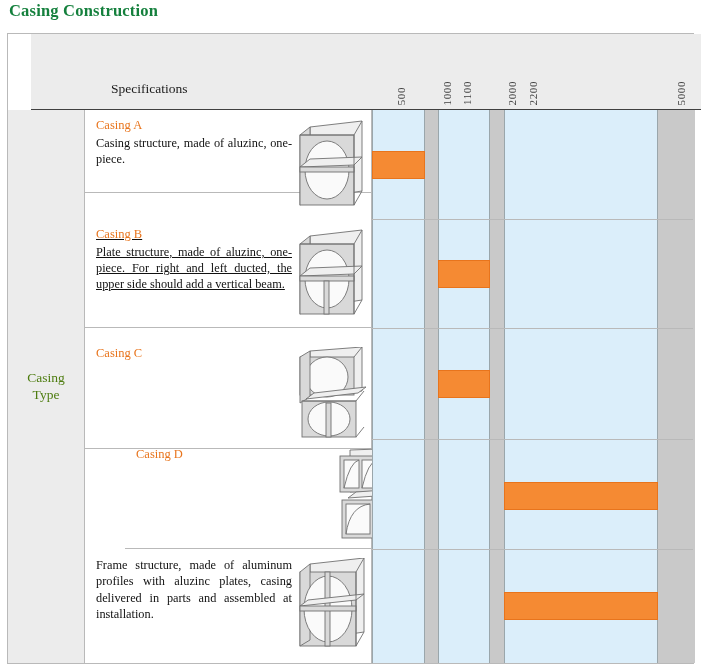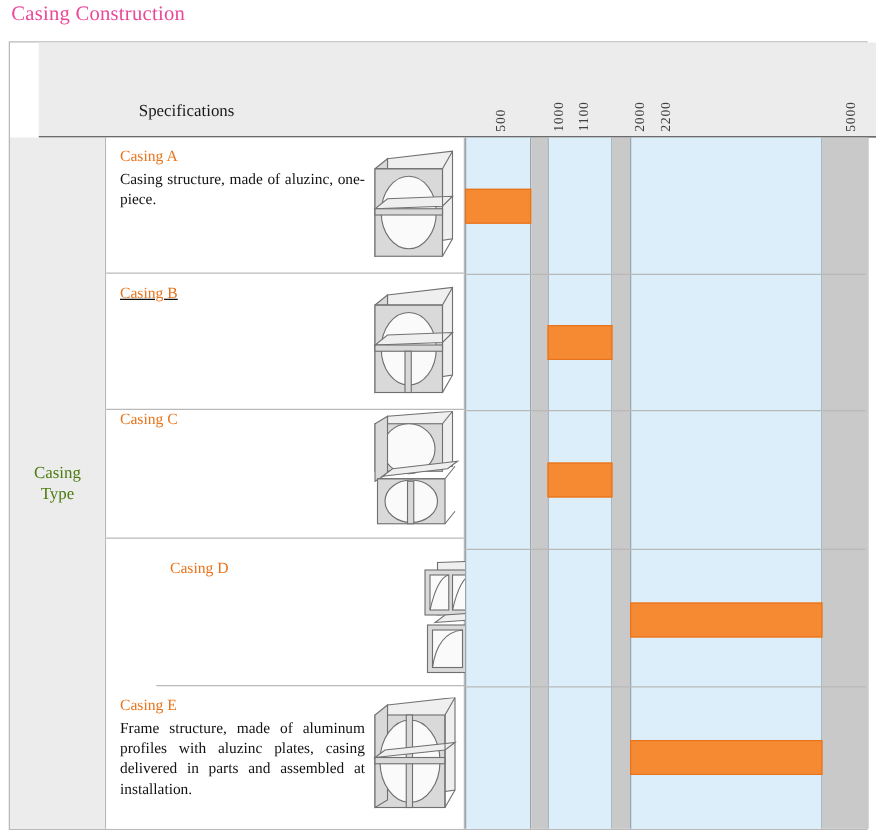--- a/index.html
+++ b/index.html
@@ -16,23 +16,23 @@
     overflow: hidden;
     position: relative;
   }
 
   
   #page-title {
     position: absolute;
     left: 9px;
     top: 1px;
     font-family: "Liberation Serif", serif;
-    font-weight: normal;
+    font-weight: bold;
     font-size: 16.5px;
-    color: #ec4899;
+    color: #15803d;
     letter-spacing: 0.2px;
     white-space: nowrap;
   }
 
   
   #matrix-table {
     position: absolute;
     left: 7px;
     top: 33px;
     width: 687px;
@@ -226,57 +226,58 @@
   </div>
 
   <div id="body-grid">
 
     <div id="type-column">
       <div id="type-column-label">Casing
 Type</div>
     </div>
 
     <div id="desc-column">
-        <div class="desc-cell" style="top: 0px; height: 109px;">
+        <div class="desc-cell" style="top: 0px; height: 83px;">
           <div class="desc-text-wrap">
             <div class="casing-name">Casing A</div>
             <div class="casing-desc">Casing structure, made of aluzinc, one-piece.</div>
           </div>
           <div class="casing-figure"><svg width="80" height="98" viewBox="0 0 80 98" xmlns="http://www.w3.org/2000/svg">
               <polygon points="14,8 66,2 66,72 14,80" fill="#efefef" stroke="#707070" stroke-width="0.9"></polygon>
               <polygon points="4,16 14,8 14,80 4,86" fill="#d9d9d9" stroke="#707070" stroke-width="0.9"></polygon>
               <rect x="4" y="16" width="54" height="70" fill="#d9d9d9" stroke="#707070" stroke-width="0.9"></rect>
               <ellipse cx="31" cy="51" rx="22" ry="29" fill="#fafafa" stroke="#707070" stroke-width="0.9"></ellipse>
               <line x1="4" y1="16" x2="58" y2="16" stroke="#707070" stroke-width="0.9" fill="none"></line>
               <polygon points="4,48 58,46 66,38 14,40" fill="#efefef" stroke="#707070" stroke-width="0.9"></polygon>
               <rect x="4" y="48" width="54" height="5" fill="#d9d9d9" stroke="#707070" stroke-width="0.9"></rect>
               <line x1="58" y1="16" x2="66" y2="2" stroke="#707070" stroke-width="0.9" fill="none"></line>
               <line x1="58" y1="86" x2="66" y2="72" stroke="#707070" stroke-width="0.9" fill="none"></line>
               <line x1="58" y1="16" x2="58" y2="86" stroke="#707070" stroke-width="0.9" fill="none"></line>
             </svg></div>
         </div>
         <div class="desc-cell" style="top: 109px; height: 109px; text-decoration: underline;">
           <div class="desc-text-wrap">
             <div class="casing-name">Casing B</div>
+            <div class="casing-desc">Plate structure, made of aluzinc, one-piece. For right and left ducted, the upper side should add a vertical beam.</div>
           </div>
           <div class="casing-figure"><svg width="80" height="98" viewBox="0 0 80 98" xmlns="http://www.w3.org/2000/svg">
               <polygon points="14,8 66,2 66,72 14,80" fill="#efefef" stroke="#707070" stroke-width="0.9"></polygon>
               <polygon points="4,16 14,8 14,80 4,86" fill="#d9d9d9" stroke="#707070" stroke-width="0.9"></polygon>
               <rect x="4" y="16" width="54" height="70" fill="#d9d9d9" stroke="#707070" stroke-width="0.9"></rect>
               <ellipse cx="31" cy="51" rx="22" ry="29" fill="#fafafa" stroke="#707070" stroke-width="0.9"></ellipse>
               <line x1="4" y1="16" x2="58" y2="16" stroke="#707070" stroke-width="0.9" fill="none"></line>
               <polygon points="4,48 58,46 66,38 14,40" fill="#efefef" stroke="#707070" stroke-width="0.9"></polygon>
               <rect x="4" y="48" width="54" height="5" fill="#d9d9d9" stroke="#707070" stroke-width="0.9"></rect>
               <line x1="58" y1="16" x2="66" y2="2" stroke="#707070" stroke-width="0.9" fill="none"></line>
               <line x1="58" y1="86" x2="66" y2="72" stroke="#707070" stroke-width="0.9" fill="none"></line>
               <line x1="58" y1="16" x2="58" y2="86" stroke="#707070" stroke-width="0.9" fill="none"></line>
               <rect x="28" y="53" width="5" height="33" fill="#d9d9d9" stroke="#707070" stroke-width="0.9"></rect>
             </svg></div>
         </div>
-        <div class="desc-cell" style="top: 210px; height: 111px;">
+        <div class="desc-cell" style="top: 228px; height: 111px;">
           <div class="desc-text-wrap">
             <div class="casing-name">Casing C</div>
           </div>
           <div class="casing-figure"><svg width="80" height="98" viewBox="0 0 80 98" xmlns="http://www.w3.org/2000/svg">
               <polygon points="14,4 66,0 66,44 14,50" fill="#efefef" stroke="#707070" stroke-width="0.9"></polygon>
               <rect x="4" y="10" width="54" height="38" fill="#d9d9d9" stroke="#707070" stroke-width="0.9"></rect>
               <ellipse cx="31" cy="30" rx="21" ry="20" fill="#fafafa" stroke="#707070" stroke-width="0.9"></ellipse>
               <polygon points="4,10 14,4 14,50 4,56" fill="#d9d9d9" stroke="#707070" stroke-width="0.9"></polygon>
               <line x1="58" y1="10" x2="66" y2="0" stroke="#707070" stroke-width="0.9" fill="none"></line>
               <polygon points="10,52 62,46 70,40 18,46" fill="#efefef" stroke="#707070" stroke-width="0.9"></polygon>
@@ -307,21 +308,20 @@
               <rect x="10" y="56" width="24" height="30" fill="#fafafa" stroke="#707070" stroke-width="0.9"></rect>
               <rect x="37" y="56" width="24" height="30" fill="#fafafa" stroke="#707070" stroke-width="0.9"></rect>
               <path d="M10 86 Q14 58 34 56" stroke="#707070" stroke-width="0.9" fill="none"></path>
               <path d="M37 86 Q41 58 61 56" stroke="#707070" stroke-width="0.9" fill="none"></path>
               <line x1="64" y1="52" x2="72" y2="44" stroke="#707070" stroke-width="0.9" fill="none"></line>
               <line x1="64" y1="90" x2="72" y2="82" stroke="#707070" stroke-width="0.9" fill="none"></line>
             </svg></div>
         </div>
         <div class="desc-cell last" style="top: 439px; height: 110px;">
           <div class="desc-text-wrap">
-            <div class="casing-name">Casing E</div>
             <div class="casing-desc">Frame structure, made of aluminum profiles with aluzinc plates, casing delivered in parts and assembled at installation.</div>
           </div>
           <div class="casing-figure"><svg width="80" height="98" viewBox="0 0 80 98" xmlns="http://www.w3.org/2000/svg">
               <polygon points="14,6 68,0 68,74 14,82" fill="#efefef" stroke="#707070" stroke-width="0.9"></polygon>
               <rect x="4" y="14" width="56" height="74" fill="#d9d9d9" stroke="#707070" stroke-width="0.9"></rect>
               <polygon points="4,14 14,6 14,82 4,88" fill="#d9d9d9" stroke="#707070" stroke-width="0.9"></polygon>
               <ellipse cx="32" cy="51" rx="24" ry="33" fill="#fafafa" stroke="#707070" stroke-width="0.9"></ellipse>
               <rect x="29" y="14" width="5" height="74" fill="#d9d9d9" stroke="#707070" stroke-width="0.9"></rect>
               <polygon points="4,48 60,42 68,36 12,42" fill="#efefef" stroke="#707070" stroke-width="0.9"></polygon>
               <rect x="4" y="48" width="56" height="5" fill="#d9d9d9" stroke="#707070" stroke-width="0.9"></rect>

